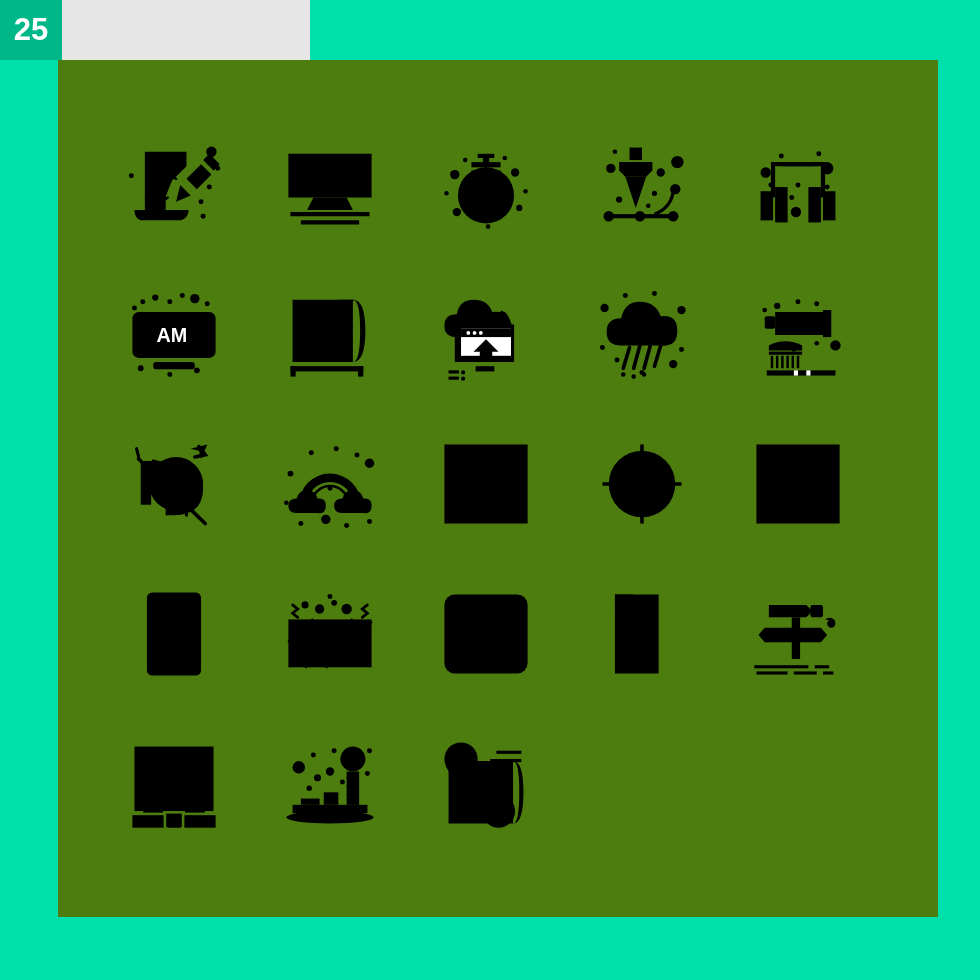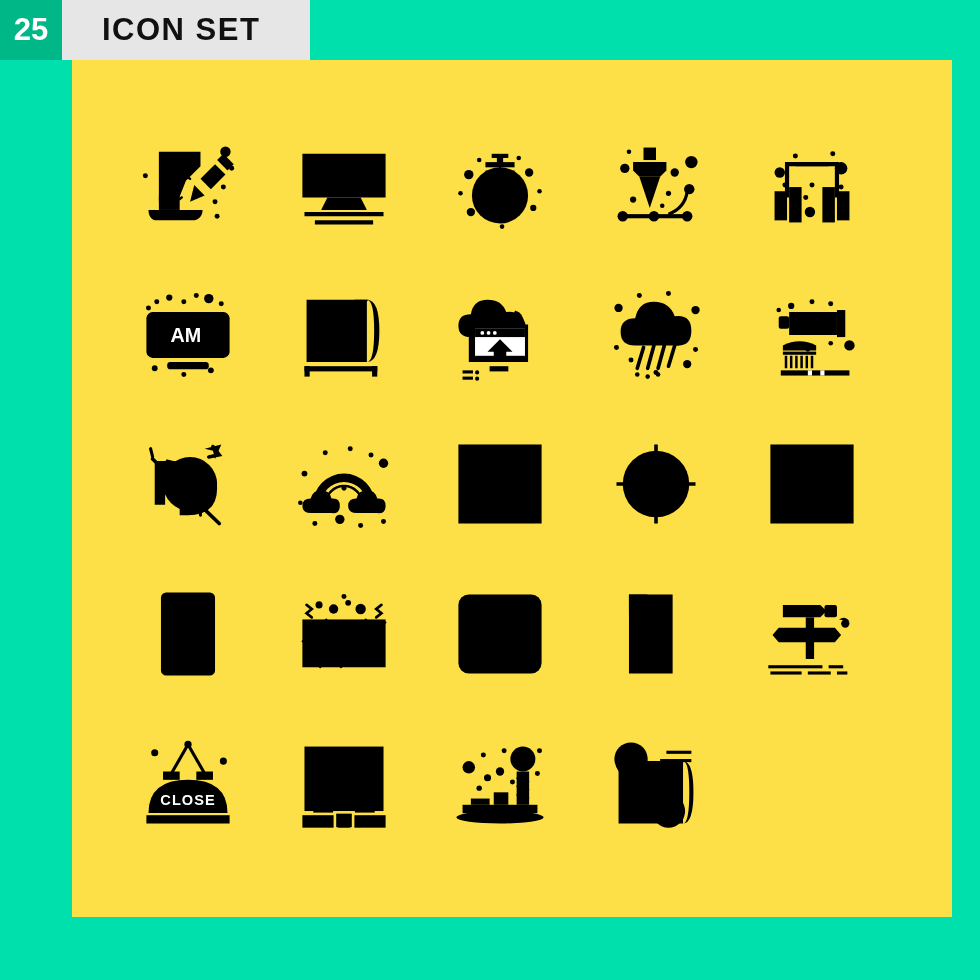--- a/index.html
+++ b/index.html
@@ -45,25 +45,25 @@
     padding-left: 40px;
     font-size: 31px;
     font-weight: bold;
     color: #111111;
     letter-spacing: 1.5px;
   }
 
   
   #icon-card {
     position: absolute;
-    left: 72px;
+    left: 58px;
     top: 60px;
     width: 880px;
     height: 857px;
-    background: #fde047;
+    background: #4d7c0f;
   }
 
   #icon-grid {
     position: absolute;
     left: 0;
     top: 0;
     width: 856px;
     height: 857px;
     display: grid;
     grid-template-columns: repeat(5, 1fr);
@@ -82,21 +82,20 @@
     height: 104px;
   }
   .ico-fill { fill: #000000; }
   .ico-stroke { stroke: #000000; fill: none; }
 </style>
 </head>
 <body>
 
 <div id="header-bar">
   <div id="count-badge">25</div>
-  <div id="header-title">ICON SET</div>
 </div>
 
 <div id="icon-card">
   <div id="icon-grid">
 
     <div class="icon-cell">
       <svg viewBox="0 0 100 100">
         <g class="ico-fill">
           <path d="M22 18 h40 v14 l-14 14 -8 20 h-18 z"></path>
           <path d="M12 74 h52 c0 6 -4 10 -10 10 h-34 c-5 0 -8 -4 -8 -10z"></path>
@@ -557,41 +556,20 @@
           <rect x="74" y="86" width="10" height="3"></rect>
           <rect x="66" y="80" width="14" height="3"></rect>
         </g>
         <g class="ico-stroke" stroke="#FFFFFF" stroke-width="2.4">
           <circle cx="40" cy="28" r="4"></circle>
           <path d="M22 49 h50 M22 54 h50"></path>
         </g>
       </svg>
     </div>
 
-    <div class="icon-cell">
-      <svg viewBox="0 0 100 100">
-        <g class="ico-stroke" stroke-width="3">
-          <path d="M50 12 l-16 28"></path>
-          <path d="M50 12 l16 28"></path>
-        </g>
-        <g class="ico-fill">
-          <circle cx="50" cy="12" r="3.5"></circle>
-          <rect x="26" y="38" width="16" height="8"></rect>
-          <rect x="58" y="38" width="16" height="8"></rect>
-          <path d="M12 78 q0 -32 38 -32 t38 32z"></path>
-          <rect x="10" y="80" width="80" height="8"></rect>
-          <circle cx="18" cy="20" r="3.4"></circle>
-          <circle cx="84" cy="28" r="3.4"></circle>
-        </g>
-        <g class="ico-fill" fill="#FFFFFF">
-          <rect x="14" y="82" width="72" height="3"></rect>
-        </g>
-        <text x="50" y="70" text-anchor="middle" font-family="Liberation Sans, sans-serif" font-size="14" font-weight="bold" fill="#FFFFFF" letter-spacing="1">CLOSE</text>
-      </svg>
-    </div>
 
     <div class="icon-cell">
       <svg viewBox="0 0 100 100">
         <g class="ico-fill">
           <rect x="12" y="14" width="76" height="62"></rect>
           <rect x="10" y="80" width="30" height="12"></rect>
           <rect x="44" y="80" width="12" height="12"></rect>
           <rect x="60" y="80" width="30" height="12"></rect>
         </g>
         <g class="ico-stroke" stroke="#FFFFFF" stroke-width="3">

